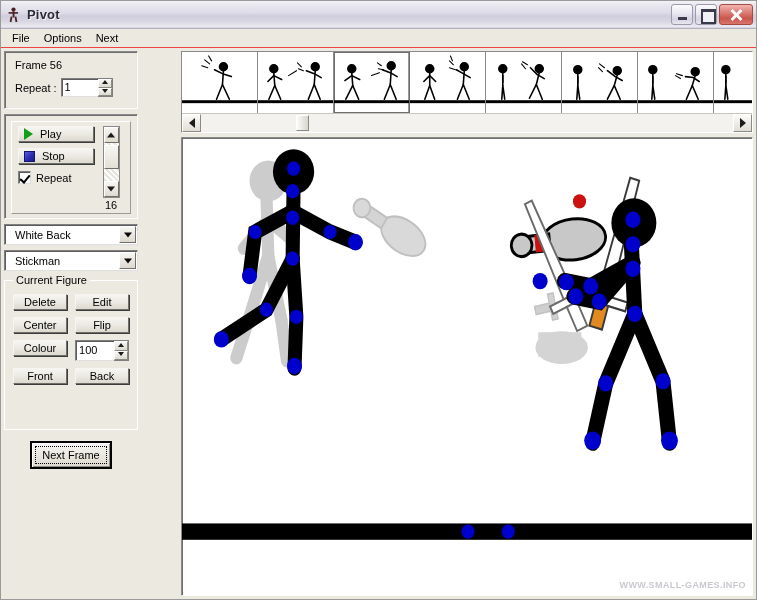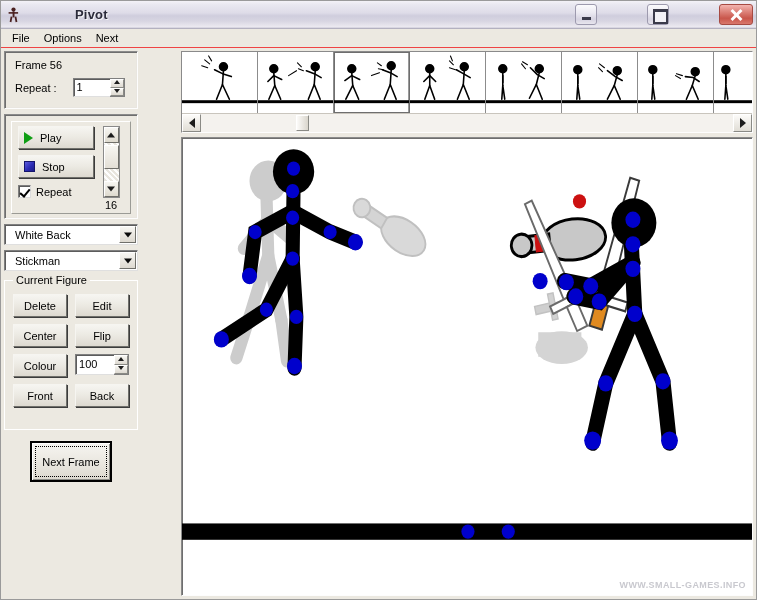--- a/index.html
+++ b/index.html
@@ -25,21 +25,20 @@
   #titlebar {
     height: 28px;
     flex: 0 0 28px;
     background: linear-gradient(to bottom,
        #f3f2f7 0%, #e9e8f0 14%, #dedce8 44%,
        #cfcddd 55%, #d8d6e2 75%, #eceaf1 96%, #c9c7d4 100%);
     border-bottom: 1px solid #b3b1c0;
     display: flex; align-items: center;
     padding: 0 3px 0 5px;
     position: relative;
-    gap: 48px;
   }
   #title-icon {
     width: 16px; height: 16px;
     margin-right: 5px;
     position: relative;
     flex: 0 0 16px;
   }
   #title-text {
     font-size: 13px; font-weight: bold;
     color: #2b2b3a;
@@ -116,21 +115,21 @@
     background: #ece9e1;
   }
 
   
   #frame-box {
     height: 58px; flex: 0 0 58px;
     padding: 7px 8px 0 10px;
     position: relative;
   }
   #frame-label { font-size: 11px; color:#000; margin-bottom: 7px; }
-  #repeat-row { display:flex; align-items:center; gap:16px; }
+  #repeat-row { display:flex; align-items:center; gap:4px; }
   #repeat-label { font-size: 11px; color:#000; }
 
   
   .txtfield {
     background:#fff;
     border:1px solid #7f7f7f;
     border-right-color:#dfdfdf; border-bottom-color:#dfdfdf;
     box-shadow: inset 1px 1px 0 #5c5c5c;
     font-size:11px; color:#000;
     padding:1px 3px;
@@ -171,21 +170,21 @@
     flex: 1 1 auto; display:flex; gap:6px;
     padding: 4px 4px 2px 6px;
   }
   #pb-left { display:flex; flex-direction:column; gap:6px; width:76px; }
   .btn {
     background: linear-gradient(to bottom,#f6f5f1 0%,#eceae3 48%,#ddd9d0 100%);
     border: 1px solid #f6f5f1;
     border-right-color:#6f6f6a; border-bottom-color:#6f6f6a;
     box-shadow: 1px 1px 0 #3c3c3c;
     font-size: 11px; color:#000;
-    height: 23px;
+    height: 16px;
     display:flex; align-items:center; justify-content:center;
     cursor:default; white-space:nowrap;
     user-select:none;
   }
   .btn.with-icon { justify-content:flex-start; padding-left:5px; gap:7px; }
   .ic-play {
     width:0;height:0;
     border-left: 9px solid #0f9e14;
     border-top: 6px solid transparent;
     border-bottom: 6px solid transparent;
@@ -294,21 +293,21 @@
   }
   .fig-row { display:flex; gap:8px; margin-bottom:7px; }
   .fig-row .btn { flex:1 1 50%; }
   .colour-spin { flex:1 1 50%; display:flex; height:21px; }
   .colour-spin .txtfield { flex:1 1 auto; height:21px; border-right:none; }
   .colour-spin .spinner { height:21px; }
 
   
   #next-frame-wrap { margin-top:6px; display:flex; justify-content:center; }
   #next-frame-btn {
-    width:82px; height:41px;
+    width:82px; height:28px;
     background: linear-gradient(to bottom,#f6f5f1 0%,#ebe8e1 50%,#dcd8cf 100%);
     border:2px solid #000;
     box-shadow: inset 1px 1px 0 #fff, inset -1px -1px 0 #8d8d88;
     display:flex; align-items:center; justify-content:center;
     font-size:11px; color:#000;
     position:relative; cursor:default;
   }
   #next-frame-btn::after {
     content:''; position:absolute; left:3px; top:3px; right:3px; bottom:3px;
     border:1px dotted #000;

